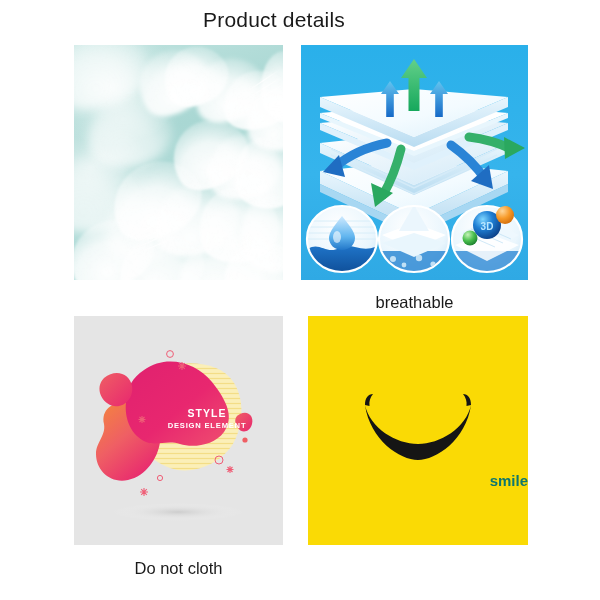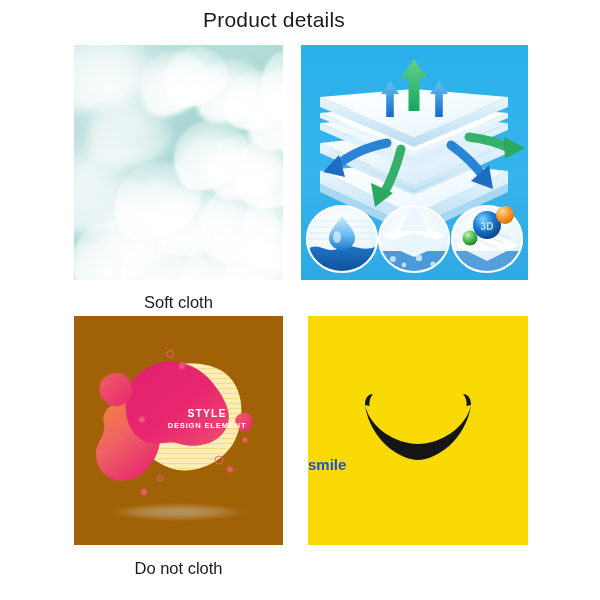--- a/index.html
+++ b/index.html
@@ -93,40 +93,40 @@
     width: 100%;
     height: 100%;
     background: linear-gradient(180deg, #2ab0ea 0%, #36b4ec 55%, #2fa9e4 100%);
     position: relative;
   }
 
   
   .fluid-art {
     width: 100%;
     height: 100%;
-    background: #a16207;
+    background: #e5e5e5;
     position: relative;
   }
 
   
   .smile-art {
     width: 100%;
     height: 100%;
     background: #fada05;
     position: relative;
   }
   .smile-label {
     position: absolute;
     left: 0;
     width: 100%;
-    top: 140px;
-    text-align: left;
+    top: 156px;
+    text-align: right;
     font-size: 15px;
     font-weight: bold;
-    color: #1d4ed8;
+    color: #0f766e;
     font-family: "Liberation Sans", sans-serif;
   }
 </style>
 </head>
 <body>
 
 <div class="page">
 
   <div class="page-title">Product details</div>
 
@@ -162,21 +162,20 @@
 
         <div class="quill" style="left:52px; top:182px; width:48px; height:1.4px; transform:rotate(-28deg);"></div>
         <div class="quill" style="left:54px; top:188px; width:50px; height:1.4px; transform:rotate(-26deg);"></div>
         <div class="quill" style="left:56px; top:194px; width:50px; height:1.4px; transform:rotate(-24deg);"></div>
         <div class="quill" style="left:58px; top:200px; width:48px; height:1.4px; transform:rotate(-22deg);"></div>
         <div class="quill" style="left:166px;top:36px;  width:44px; height:1.2px; transform:rotate(-34deg);"></div>
         <div class="quill" style="left:170px;top:42px;  width:42px; height:1.2px; transform:rotate(-32deg);"></div>
         <div class="quill" style="left:174px;top:48px;  width:40px; height:1.2px; transform:rotate(-30deg);"></div>
       </div>
     </div>
-    <div class="card-caption">Soft cloth</div>
   </div>
 
   <div class="card" id="card-breathable">
     <div class="card-media">
       <div class="breathable-art">
         <svg width="227" height="235" viewBox="0 0 227 235">
           <defs>
             <linearGradient id="lyrTop" x1="0" y1="0" x2="1" y2="1">
               <stop offset="0%" stop-color="#ffffff"></stop>
               <stop offset="55%" stop-color="#f3fbff"></stop>
@@ -337,20 +336,21 @@
               </g>
             </g>
             <circle cx="186" cy="180" r="14" fill="url(#ball3d)"></circle>
             <text x="186" y="185" font-family="Liberation Sans, sans-serif" font-size="10" font-weight="bold" fill="#b8e6ff" text-anchor="middle">3D</text>
             <circle cx="204" cy="170" r="9" fill="url(#ballOr)"></circle>
             <circle cx="169" cy="193" r="7.5" fill="url(#ballGr)"></circle>
           </g>
         </svg>
       </div>
     </div>
+    <div class="card-caption">breathable</div>
   </div>
 
   <div class="card" id="card-do-not-fade">
     <div class="card-media">
       <div class="fluid-art">
         <svg width="209" height="229" viewBox="0 0 209 229">
           <defs>
             <linearGradient id="gPinkBig" x1="0" y1="0" x2="1" y2="1">
               <stop offset="0%" stop-color="#e0216f"></stop>
               <stop offset="55%" stop-color="#e8276f"></stop>

